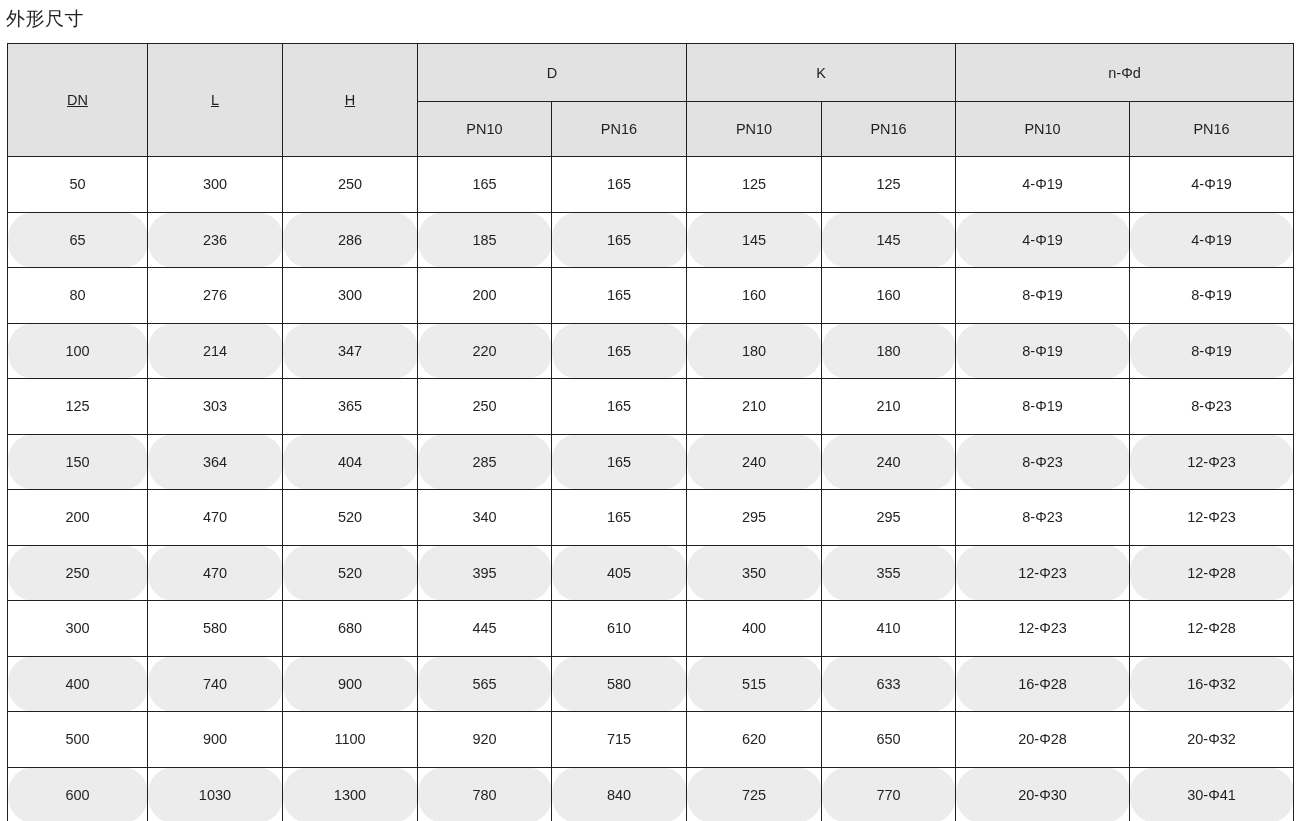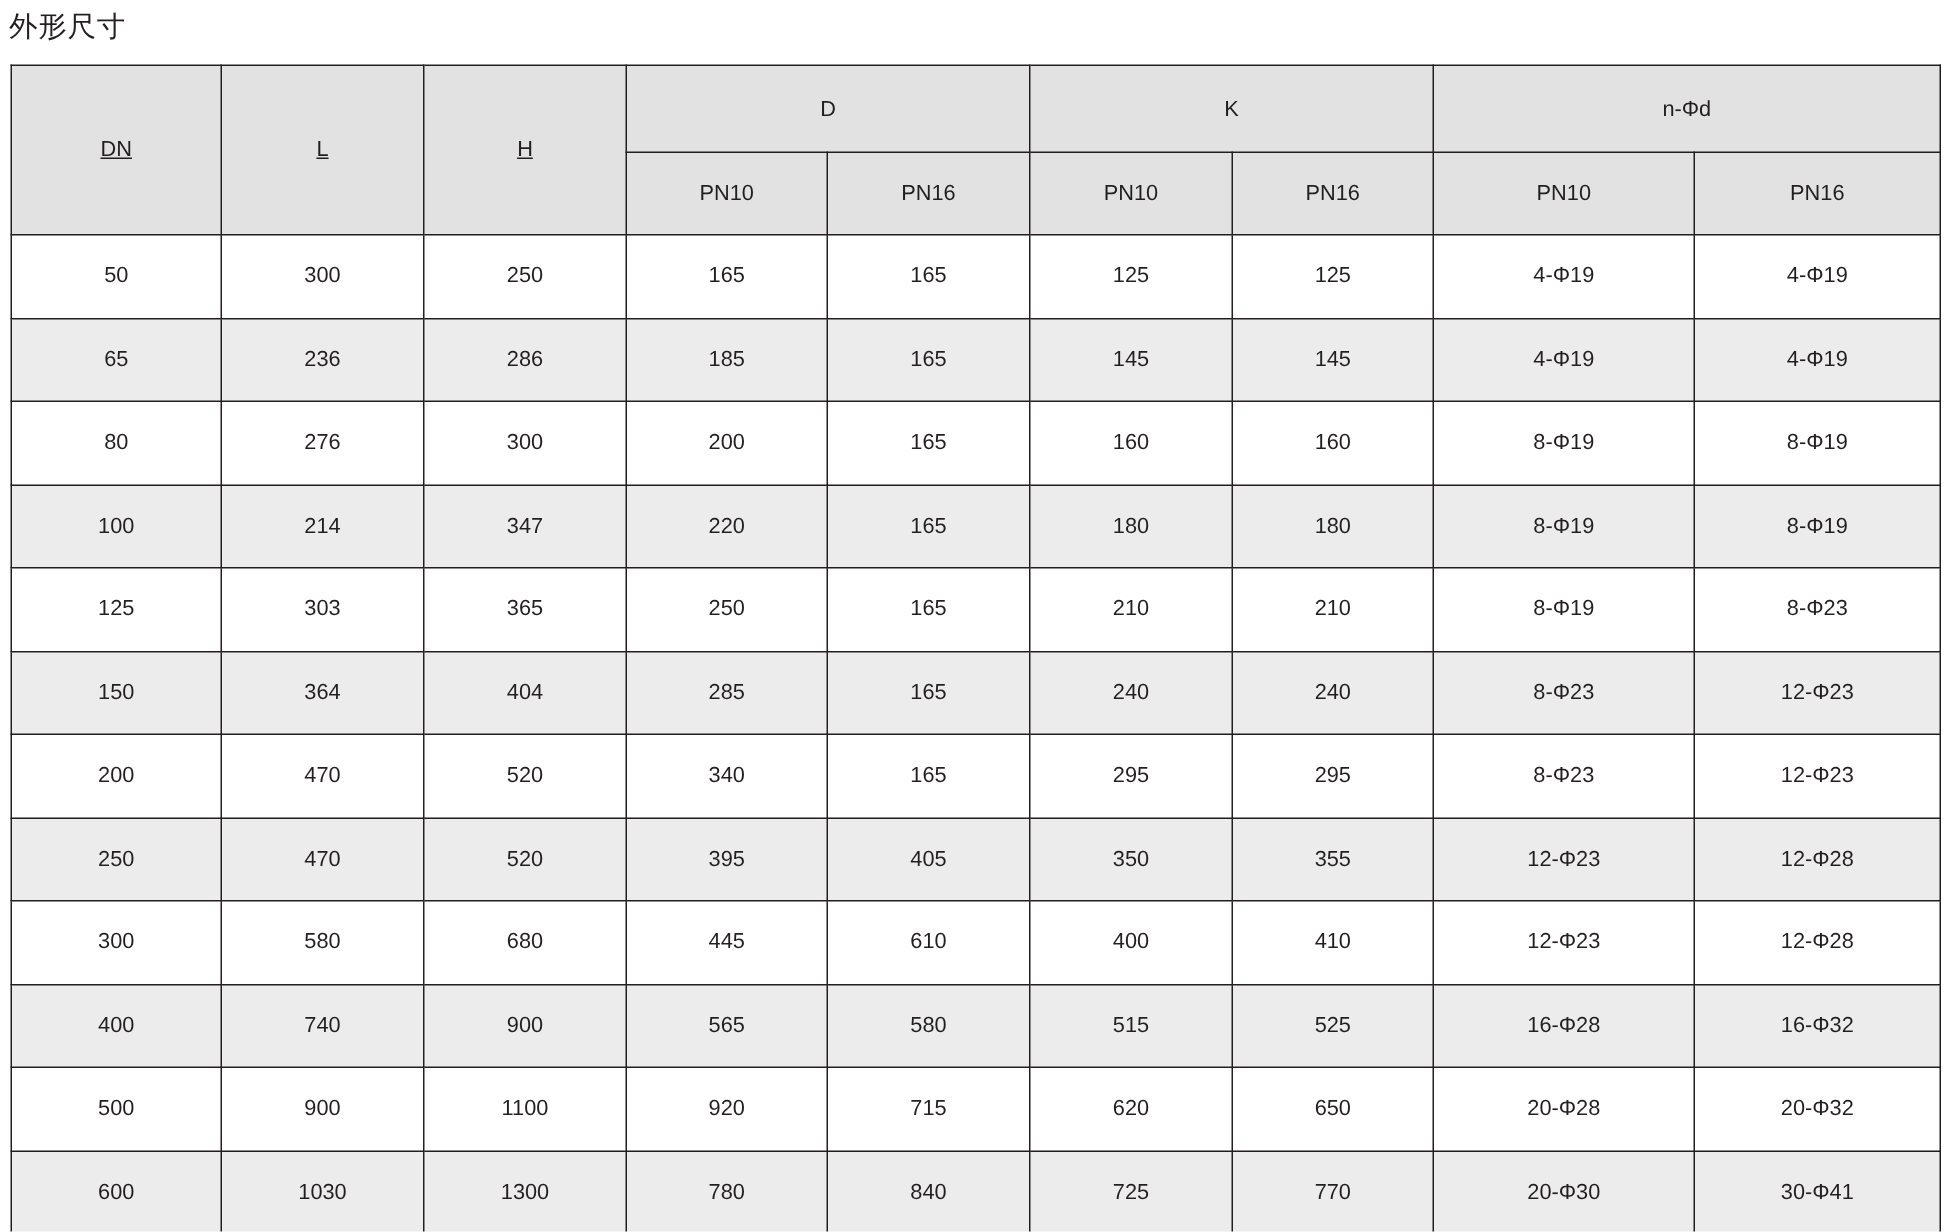--- a/index.html
+++ b/index.html
@@ -62,20 +62,21 @@
   .h-tall {
     height: 111px;
     text-decoration: underline;
   }
   tbody td {
     height: 54.5px;
     background: #ffffff;
   }
   tbody tr.alt td {
     background: #ececec;
+    border-radius: 26px;
   }
   
   col.c-dn { width: 140px; }
   col.c-l  { width: 135px; }
   col.c-h  { width: 135px; }
   col.c-d1 { width: 134px; }
   col.c-d2 { width: 135px; }
   col.c-k1 { width: 135px; }
   col.c-k2 { width: 134px; }
   col.c-n1 { width: 174px; }
@@ -219,21 +220,21 @@
           <td>12-Φ23</td>
           <td>12-Φ28</td>
         </tr>
         <tr class="alt">
           <td>400</td>
           <td>740</td>
           <td>900</td>
           <td>565</td>
           <td>580</td>
           <td>515</td>
-          <td>525</td>
+          <td>633</td>
           <td>16-Φ28</td>
           <td>16-Φ32</td>
         </tr>
         <tr>
           <td>500</td>
           <td>900</td>
           <td>1100</td>
           <td>920</td>
           <td>715</td>
           <td>620</td>

